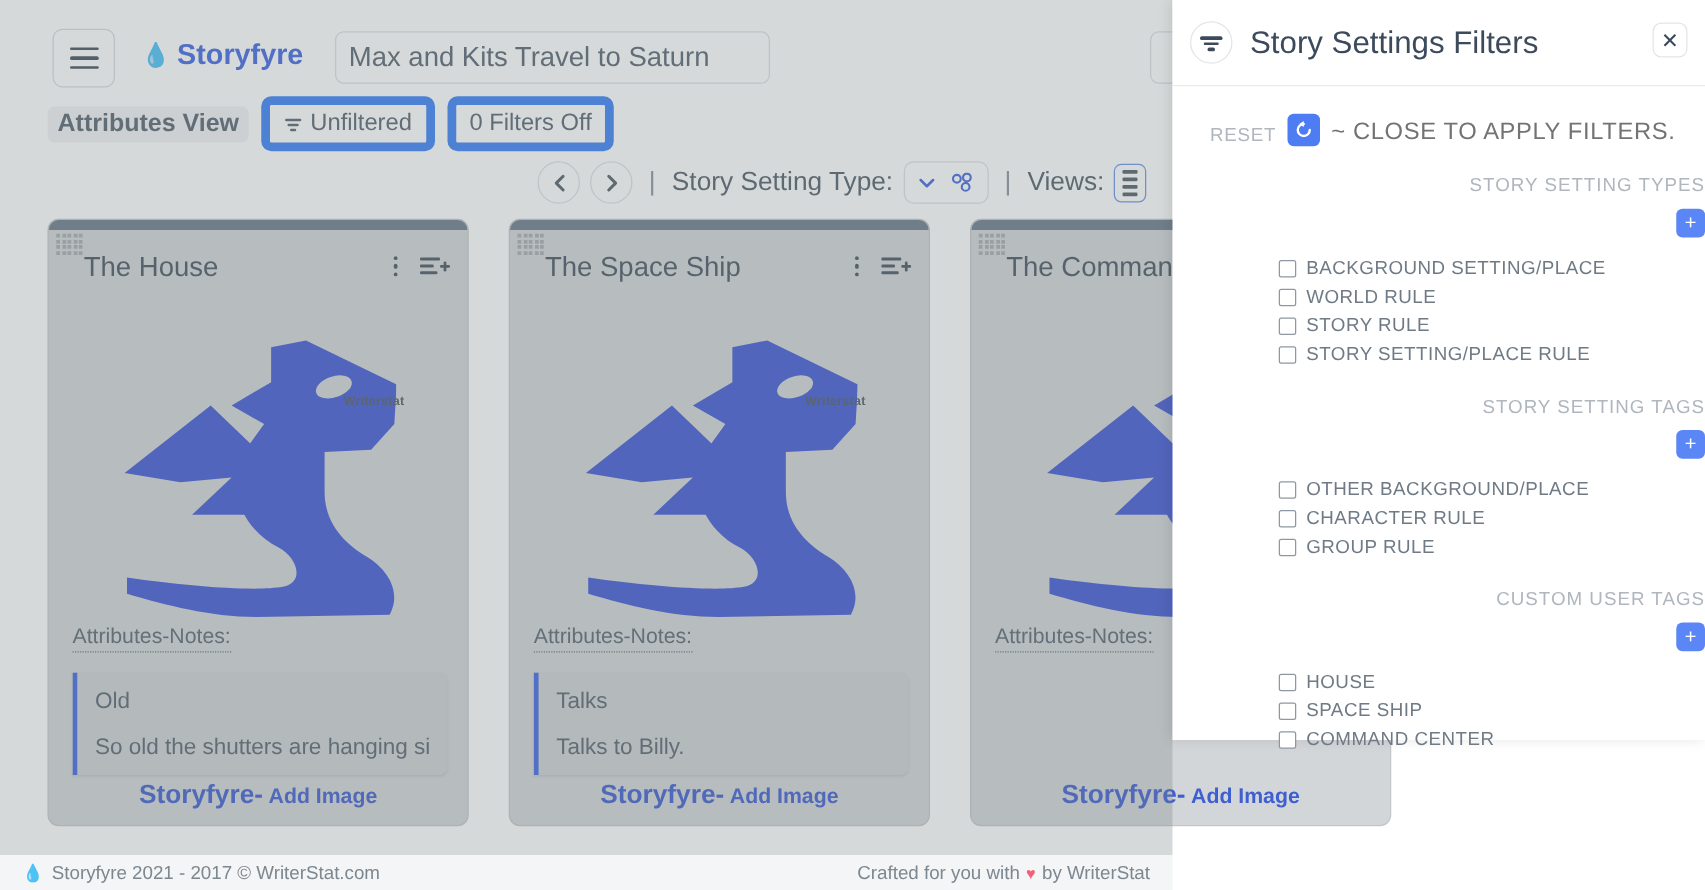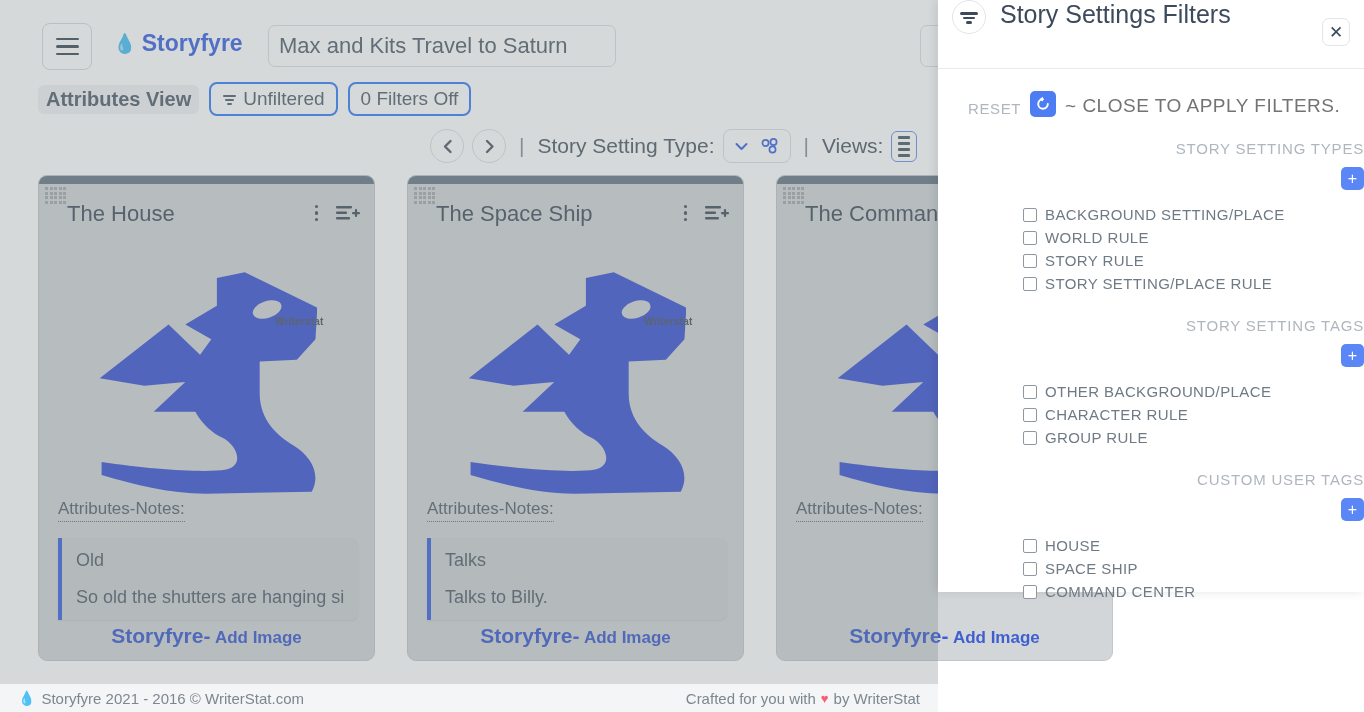--- a/index.html
+++ b/index.html
@@ -66,21 +66,21 @@
     background: #fff;
     display: flex; align-items: center; padding-left: 38px; gap: 10px;
   }
   .chip-plain {
     font-size: 20px; color: #5a6671; padding: 3px 8px;
     border-radius: 6px; background: #f2f3f5; font-weight: bold;
   }
   .chip {
     display: flex; align-items: center; gap: 6px;
     font-size: 19px; color: #5a6671;
-    border: 2px solid #3b82f6; border-radius: 8px;
+    border: 7px solid #3b82f6; border-radius: 8px;
     padding: 4px 11px; background: #fff;
   }
   .funnel-mini {
     display: inline-block; width: 15px; height: 14px;
     position: relative;
   }
   .funnel-mini i {
     position: absolute; left: 1px; height: 2px; background: #5a6671; border-radius: 2px;
   }
   .funnel-mini i:nth-child(1) { top: 3px; width: 13px; }
@@ -203,21 +203,21 @@
   
   .panel {
     position: absolute; right: 0; top: 0;
     width: 426px; height: 592px;
     background: #fff;
     z-index: 60;
     box-shadow: -2px 0 10px rgba(0,0,0,0.10);
   }
   .panel-head {
     height: 69px; border-bottom: 1px solid #e8eaec;
-    display: flex; padding: 0 14px; gap: 14px;
+    display: flex; align-items: center; padding: 0 14px; gap: 14px;
     position: relative;
   }
   .funnel-circle {
     width: 34px; height: 34px; border-radius: 50%;
     border: 1px solid #e2e5e8;
     display: flex; align-items: center; justify-content: center;
   }
   .funnel-big { width: 18px; height: 16px; position: relative; }
   .funnel-big i { position: absolute; height: 2.6px; background: #3c4a5c; border-radius: 2px; }
   .funnel-big i:nth-child(1) { top: 3px; left: 0; width: 18px; }
@@ -501,21 +501,21 @@
         </div>
         <div class="watermark">Writerstat</div>
         <div class="addimage"><span class="b1">Storyfyre-</span> <span class="b2">Add Image</span></div>
         <div class="attr-label">Attributes-Notes:</div>
       </div>
     </div>
 
   <div class="footer">
     <div class="footer-left">
       <span class="flame" style="font-size:14px">💧</span>
-      <span>Storyfyre 2021 - 2016 © WriterStat.com</span>
+      <span>Storyfyre 2021 - 2017 © WriterStat.com</span>
     </div>
     <div class="footer-right">
       <span>Crafted for you with</span>
       <span class="heart">♥</span>
       <span>by WriterStat</span>
     </div>
   </div>
 
   <div id="dimmer"></div>
 

